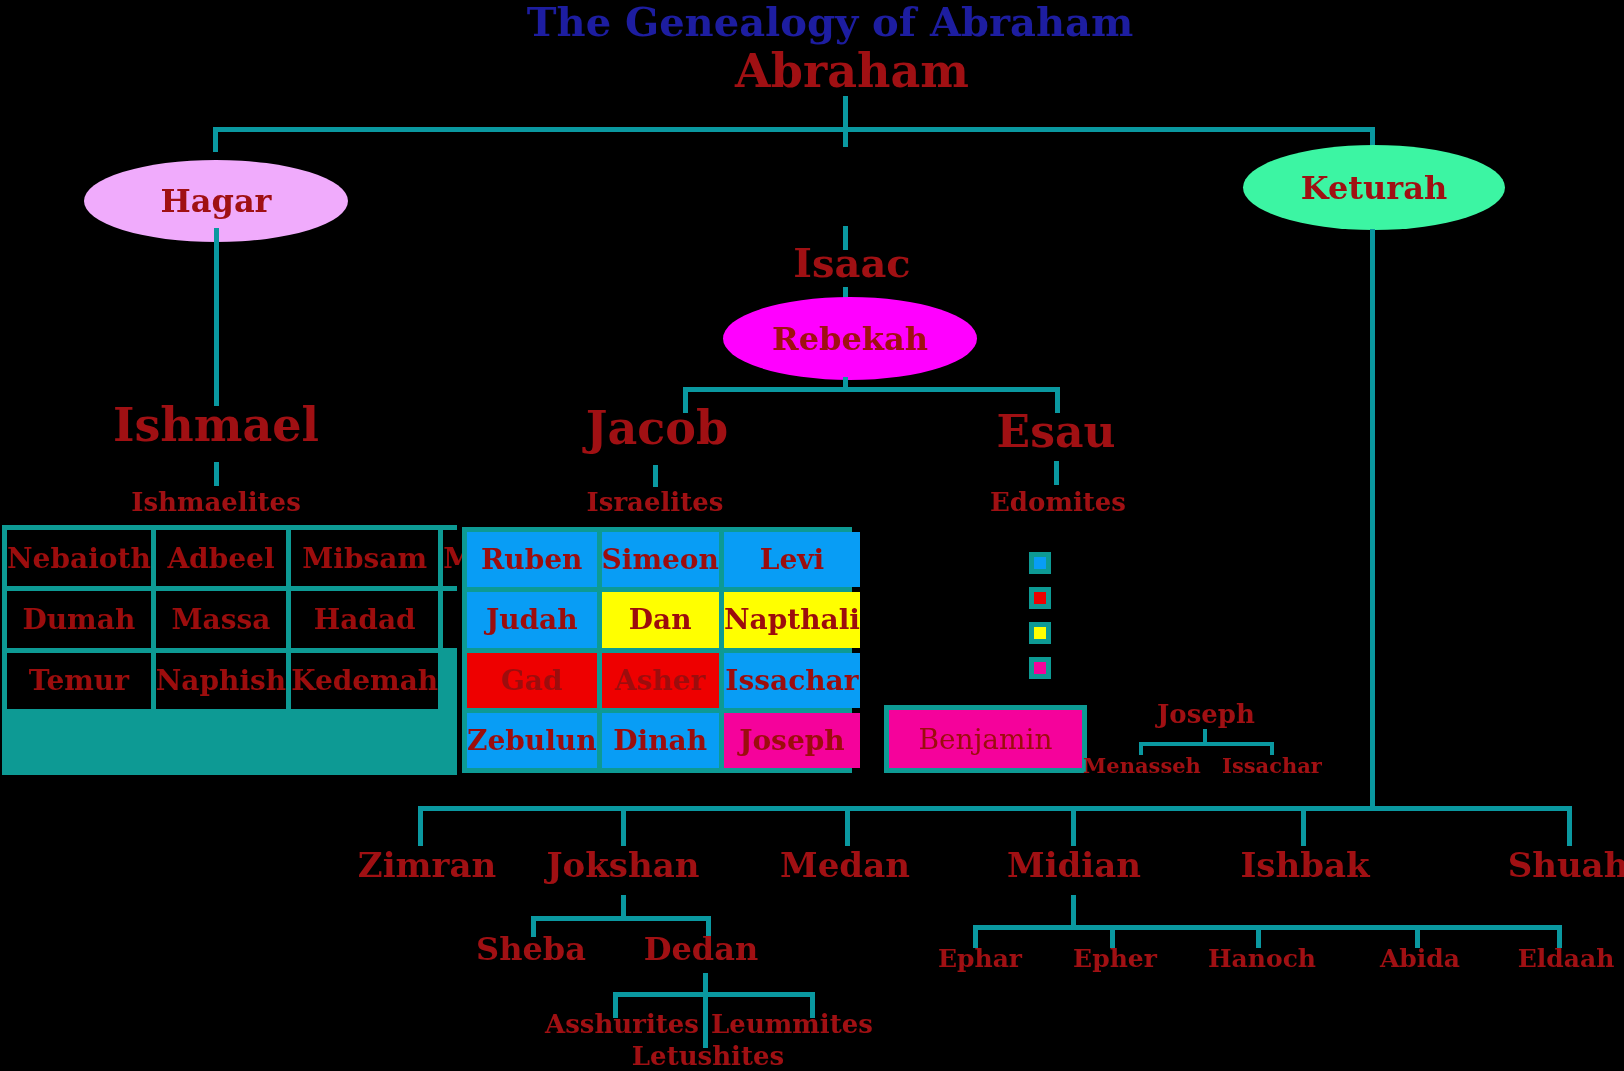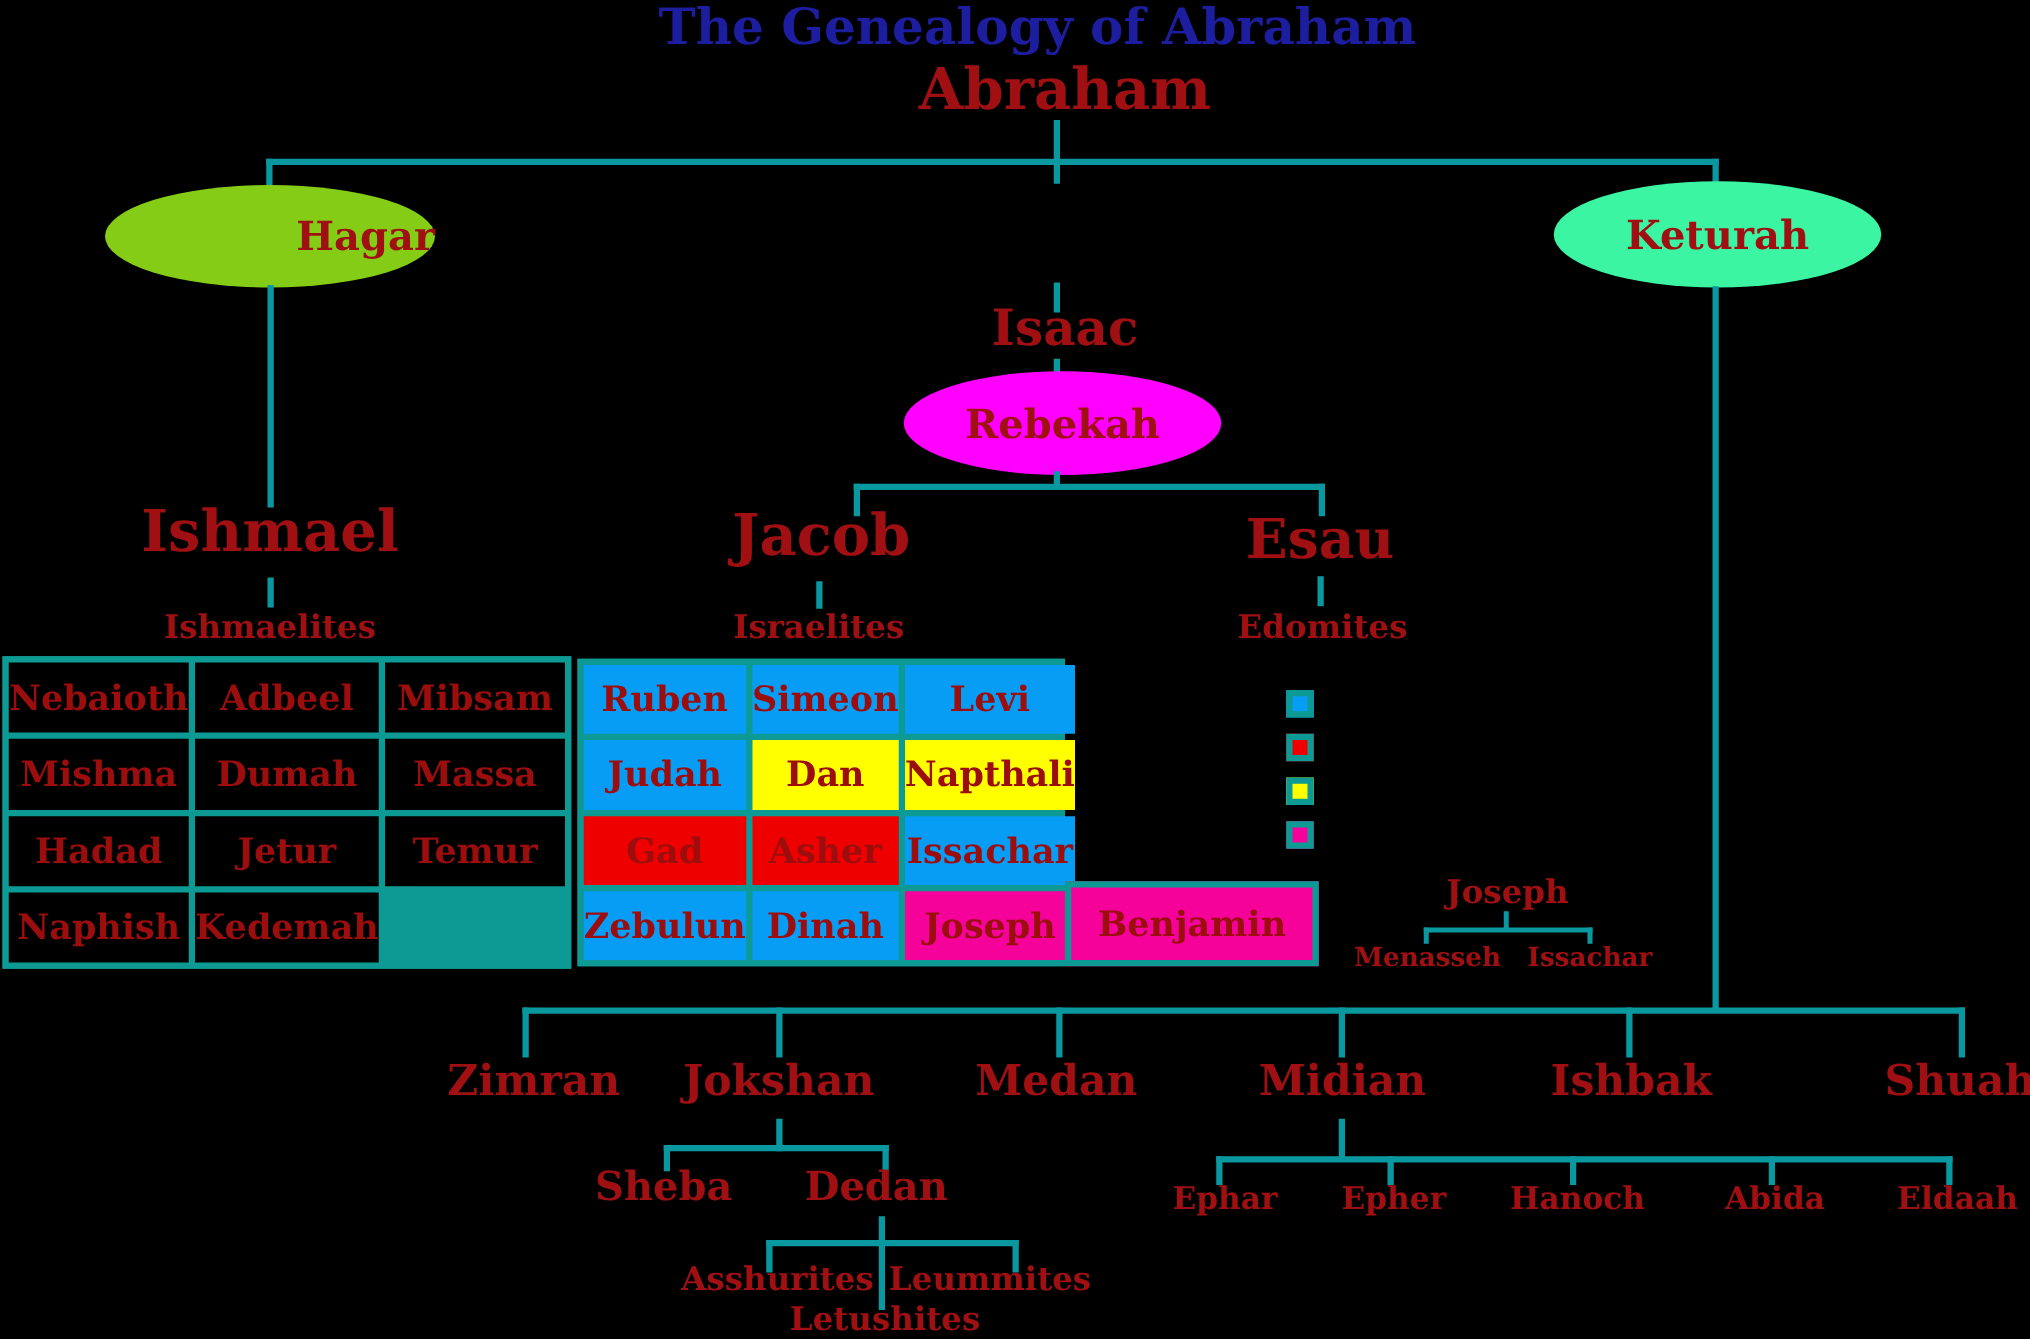--- a/index.html
+++ b/index.html
@@ -13,41 +13,41 @@
   .ellipse .name{position:static;transform:none;}
   .gtable{position:absolute;display:grid;gap:5px;border:5px solid #0d9a94;background:#0d9a94;box-sizing:border-box;}
   .cell{display:flex;align-items:center;justify-content:center;color:#9c0d0d;font-weight:bold;
         font-size:28px;font-family:"DejaVu Serif",serif;}
   .c-black{background:#000;}
   .c-blue{background:#089df5;}
   .c-yellow{background:#ffff00;}
   .c-red{background:#ee0000;}
   .c-pink{background:#f5029b;}
   .benjamin-cell{position:absolute;border:5px solid #0d9a94;box-sizing:border-box;
-        display:flex;align-items:center;justify-content:center;color:#9c0d0d;font-weight:bold;
-        font-size:28px;font-family:"DejaVu Serif",serif;}
+        display:flex;align-items:center;justify-content:center;color:#9c0d0d;font-weight:normal;
+        font-size:28px;font-family:"DejaVu Serif",serif;margin-left:32px;}
   .swatch{position:absolute;width:22px;height:22px;border:5px solid #0d9a94;box-sizing:border-box;}
   .f46{font-size:46px;} .f44{font-size:44px;} .f40{font-size:40px;} .f34{font-size:34px;}
   .f32{font-size:32px;} .f26{font-size:26px;} .f25{font-size:25px;} .f21{font-size:21px;}
 </style>
 </head>
 <body>
 
 <div id="canvas">
 
   <div class="name title f40" style="left:830px;top:2px;text-align:right;">The Genealogy of Abraham</div>
   <div class="name f46" style="left:852px;top:48px;">Abraham</div>
 
   <div class="line" style="left:843px;top:96px;width:5px;height:33px;"></div>
   <div class="line" style="left:213px;top:127px;width:1162px;height:5px;"></div>
   <div class="line" style="left:213px;top:127px;width:5px;height:25px;"></div>
   <div class="line" style="left:843px;top:127px;width:5px;height:20px;"></div>
   <div class="line" style="left:1370px;top:127px;width:5px;height:22px;"></div>
 
-  <div class="ellipse" style="left:84px;top:148px;width:264px;height:82px;background:#84cc16;justify-content:flex-end;">
+  <div class="ellipse" style="left:84px;top:160px;width:264px;height:82px;background:#f0abfc;">
     <span class="name f32">Hagar</span>
   </div>
   <div class="ellipse" style="left:1243px;top:145px;width:262px;height:85px;background:#3cf5a3;">
     <span class="name f32">Keturah</span>
   </div>
 
   <div class="line" style="left:843px;top:226px;width:5px;height:24px;"></div>
   <div class="name f40" style="left:852px;top:243px;">Isaac</div>
   <div class="line" style="left:843px;top:287px;width:5px;height:12px;"></div>
   <div class="ellipse" style="left:723px;top:297px;width:254px;height:83px;background:#ff00ff;">
@@ -63,21 +63,21 @@
   <div class="line" style="left:653px;top:465px;width:5px;height:22px;"></div>
   <div class="line" style="left:1054px;top:461px;width:5px;height:24px;"></div>
   <div class="name f26" style="left:655px;top:489px;">Israelites</div>
   <div class="name f26" style="left:1058px;top:489px;">Edomites</div>
 
   <div class="line" style="left:214px;top:228px;width:5px;height:178px;"></div>
   <div class="name f46" style="left:216px;top:402px;">Ishmael</div>
   <div class="line" style="left:214px;top:462px;width:5px;height:24px;"></div>
   <div class="name f26" style="left:216px;top:489px;">Ishmaelites</div>
 
-  <div class="gtable" style="left:2px;top:525px;width:455px;height:250px;grid-template-columns:1fr 1fr 1fr;grid-template-rows:1fr 1fr 1fr 1fr;">
+  <div class="gtable" style="left:2px;top:525px;width:455px;height:250px;grid-template-columns:1fr 1fr 1fr 1fr;grid-template-rows:1fr 1fr 1fr 1fr;">
     <div class="cell c-black">Nebaioth</div>
     <div class="cell c-black">Adbeel</div>
     <div class="cell c-black">Mibsam</div>
     <div class="cell c-black">Mishma</div>
     <div class="cell c-black">Dumah</div>
     <div class="cell c-black">Massa</div>
     <div class="cell c-black">Hadad</div>
     <div class="cell c-black">Jetur</div>
     <div class="cell c-black">Temur</div>
     <div class="cell c-black">Naphish</div>

